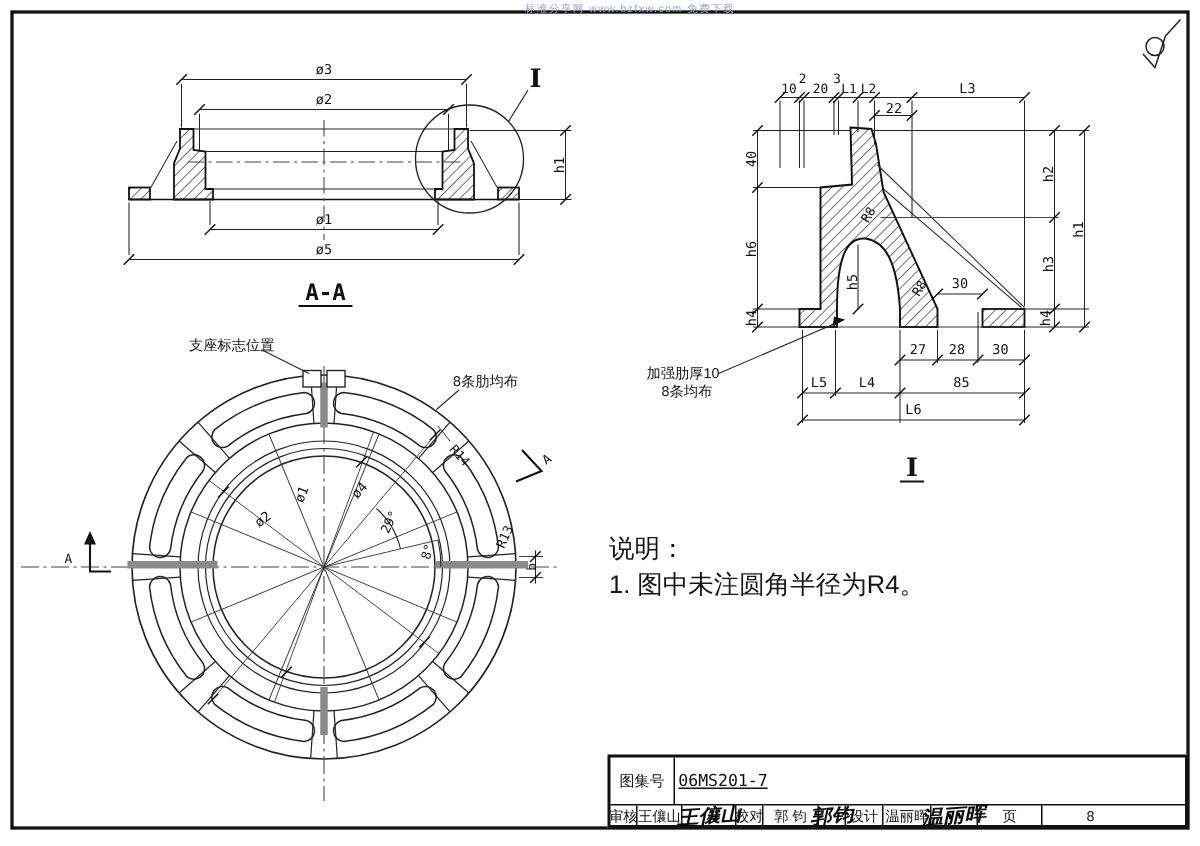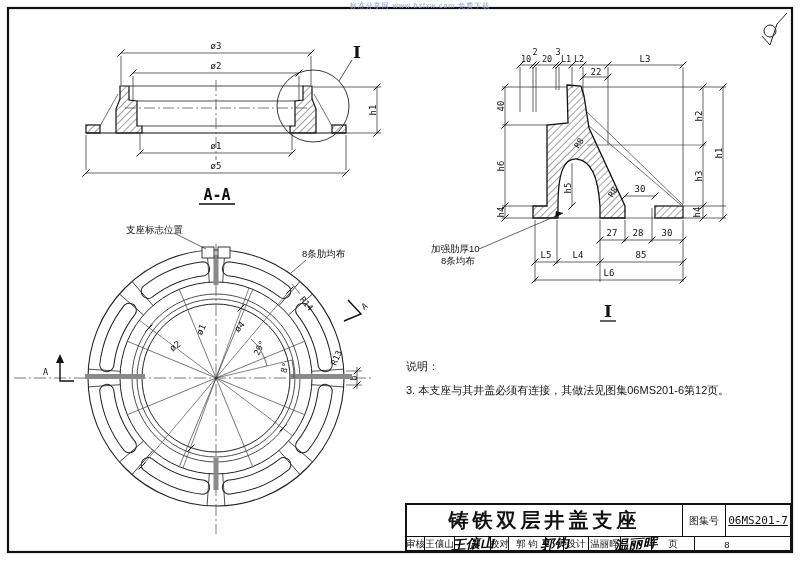--- a/index.html
+++ b/index.html
@@ -6,21 +6,21 @@
   #page{position:relative;width:800px;height:564px;background:#ffffff;overflow:hidden;
         font-family:"Liberation Sans",sans-serif;color:#111;}
   svg text{user-select:none;}
   .dimtxt{font:9px "DejaVu Sans Mono",monospace;fill:#111;}
   .dimtxt-s{font:8.5px "DejaVu Sans Mono",monospace;fill:#111;}
   .ctxt{font:9.5px "Liberation Sans",sans-serif;fill:#111;}
   .vtitle{font:bold 15px "DejaVu Sans Mono",monospace;fill:#111;}
   .rom{font:bold 17px "DejaVu Serif",serif;fill:#111;}
   #watermark{position:absolute;top:1px;left:295px;width:250px;text-align:center;
              font-size:7px;color:#92a8d2;letter-spacing:1px;white-space:nowrap;}
-  #notes{position:absolute;left:406px;top:355px;width:382px;font-size:11px;line-height:22.5px;color:#151515;}
+  #notes{position:absolute;left:406px;top:355px;width:382px;font-size:17px;line-height:22.5px;color:#151515;}
   #notes .nh{margin-bottom:1px;}
   #tblock{position:absolute;left:405px;top:503px;width:387px;height:49px;
           border:2px solid #111;box-sizing:border-box;background:#fff;}
   .tb-row1{display:flex;height:31px;border-bottom:1px solid #111;}
   .tb-row2{display:flex;height:14px;font-size:9.5px;}
   .tb-cell{display:flex;align-items:center;justify-content:center;box-sizing:border-box;
            border-right:1px solid #111;overflow:visible;white-space:nowrap;}
   .tb-cell:last-child{border-right:none;}
   .tb-title{width:276px;font-weight:bold;font-size:20px;letter-spacing:4px;}
   .tb-atlas-label{width:43px;font-size:10px;}
@@ -331,27 +331,26 @@
       <g>
         <polyline points="348,300 361,314 344,321" fill="none" stroke="#111" stroke-width="1.4"></polyline>
         <text class="dimtxt-s" x="364" y="310" transform="rotate(-35 364 310)">A</text>
       </g>
     </g>
   </svg>
 
   
   <div id="notes">
     <div class="nh">说明：</div>
-    <div>3. 本支座与其井盖必须有连接，其做法见图集06MS201-6第12页。</div>
+    <div>1. 图中未注圆角半径为R4。</div>
   </div>
 
   
   <div id="tblock">
     <div class="tb-row1">
-      <div class="tb-cell tb-title">铸铁双层井盖支座</div>
       <div class="tb-cell tb-atlas-label">图集号</div>
       <div class="tb-cell tb-atlas-no">06MS201-7</div>
     </div>
     <div class="tb-row2">
       <div class="tb-cell c27">审核</div>
       <div class="tb-cell c31">王儴山</div>
       <div class="tb-cell c37">
           <span class="sig">王儴山</span>
         </div>
       <div class="tb-cell c27">校对</div>

